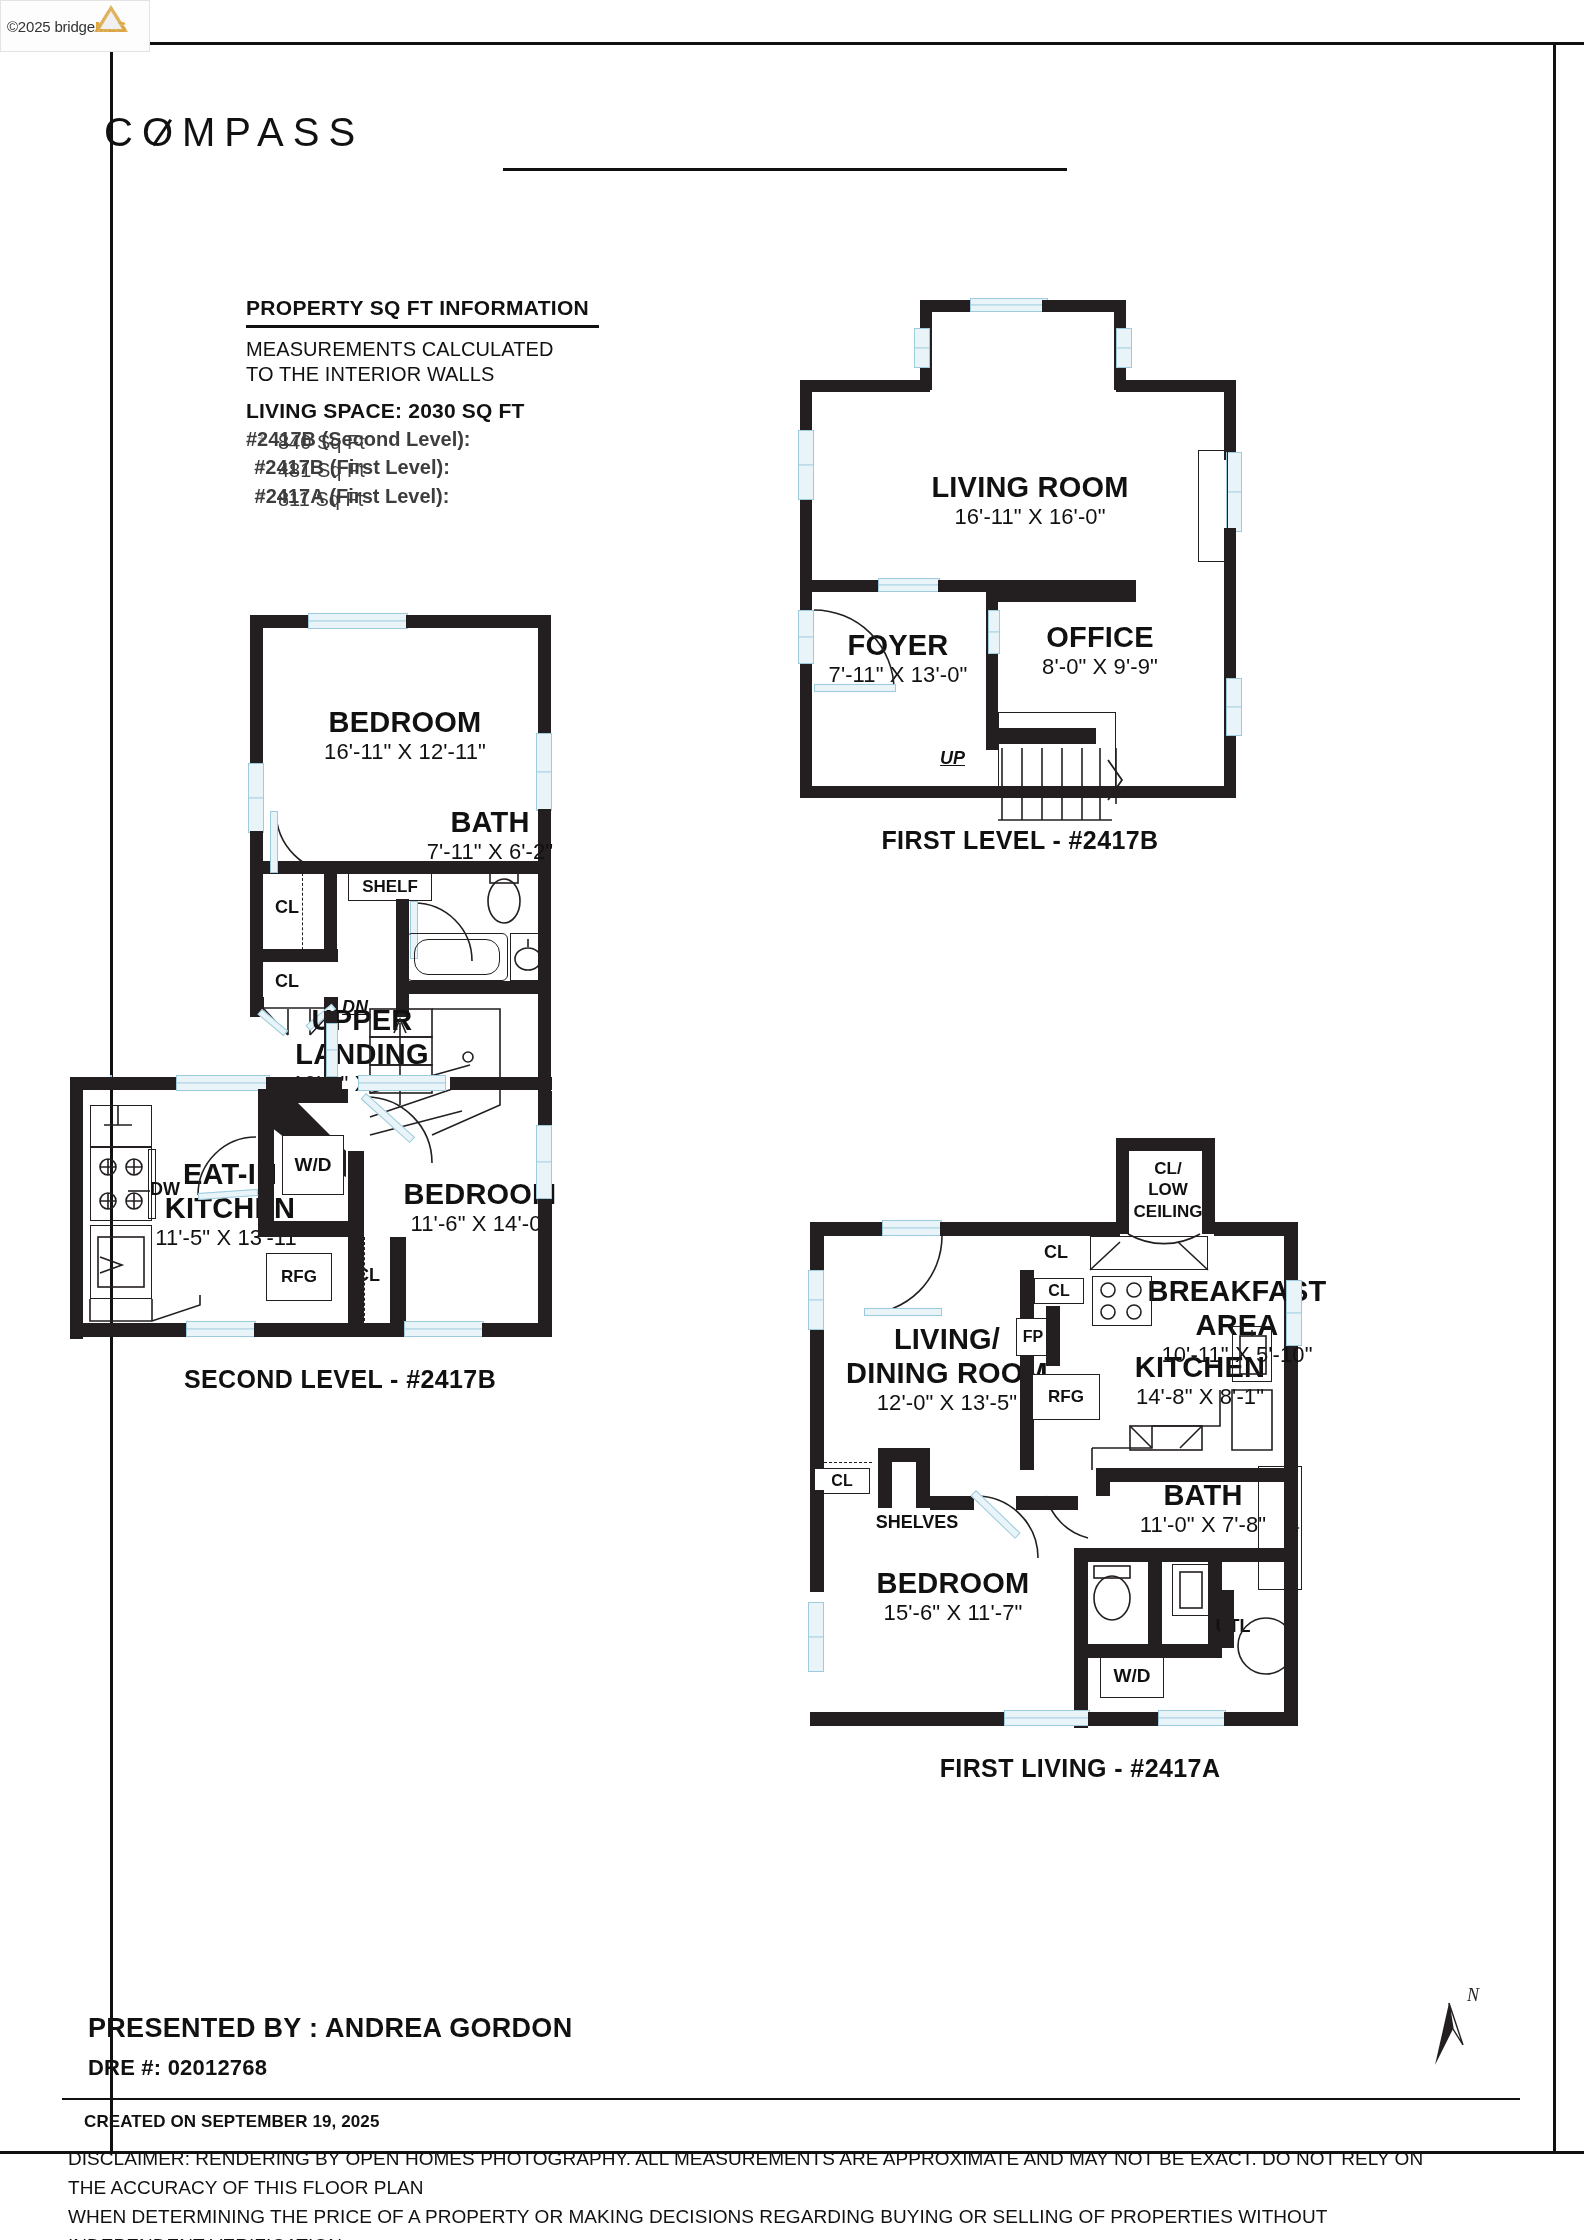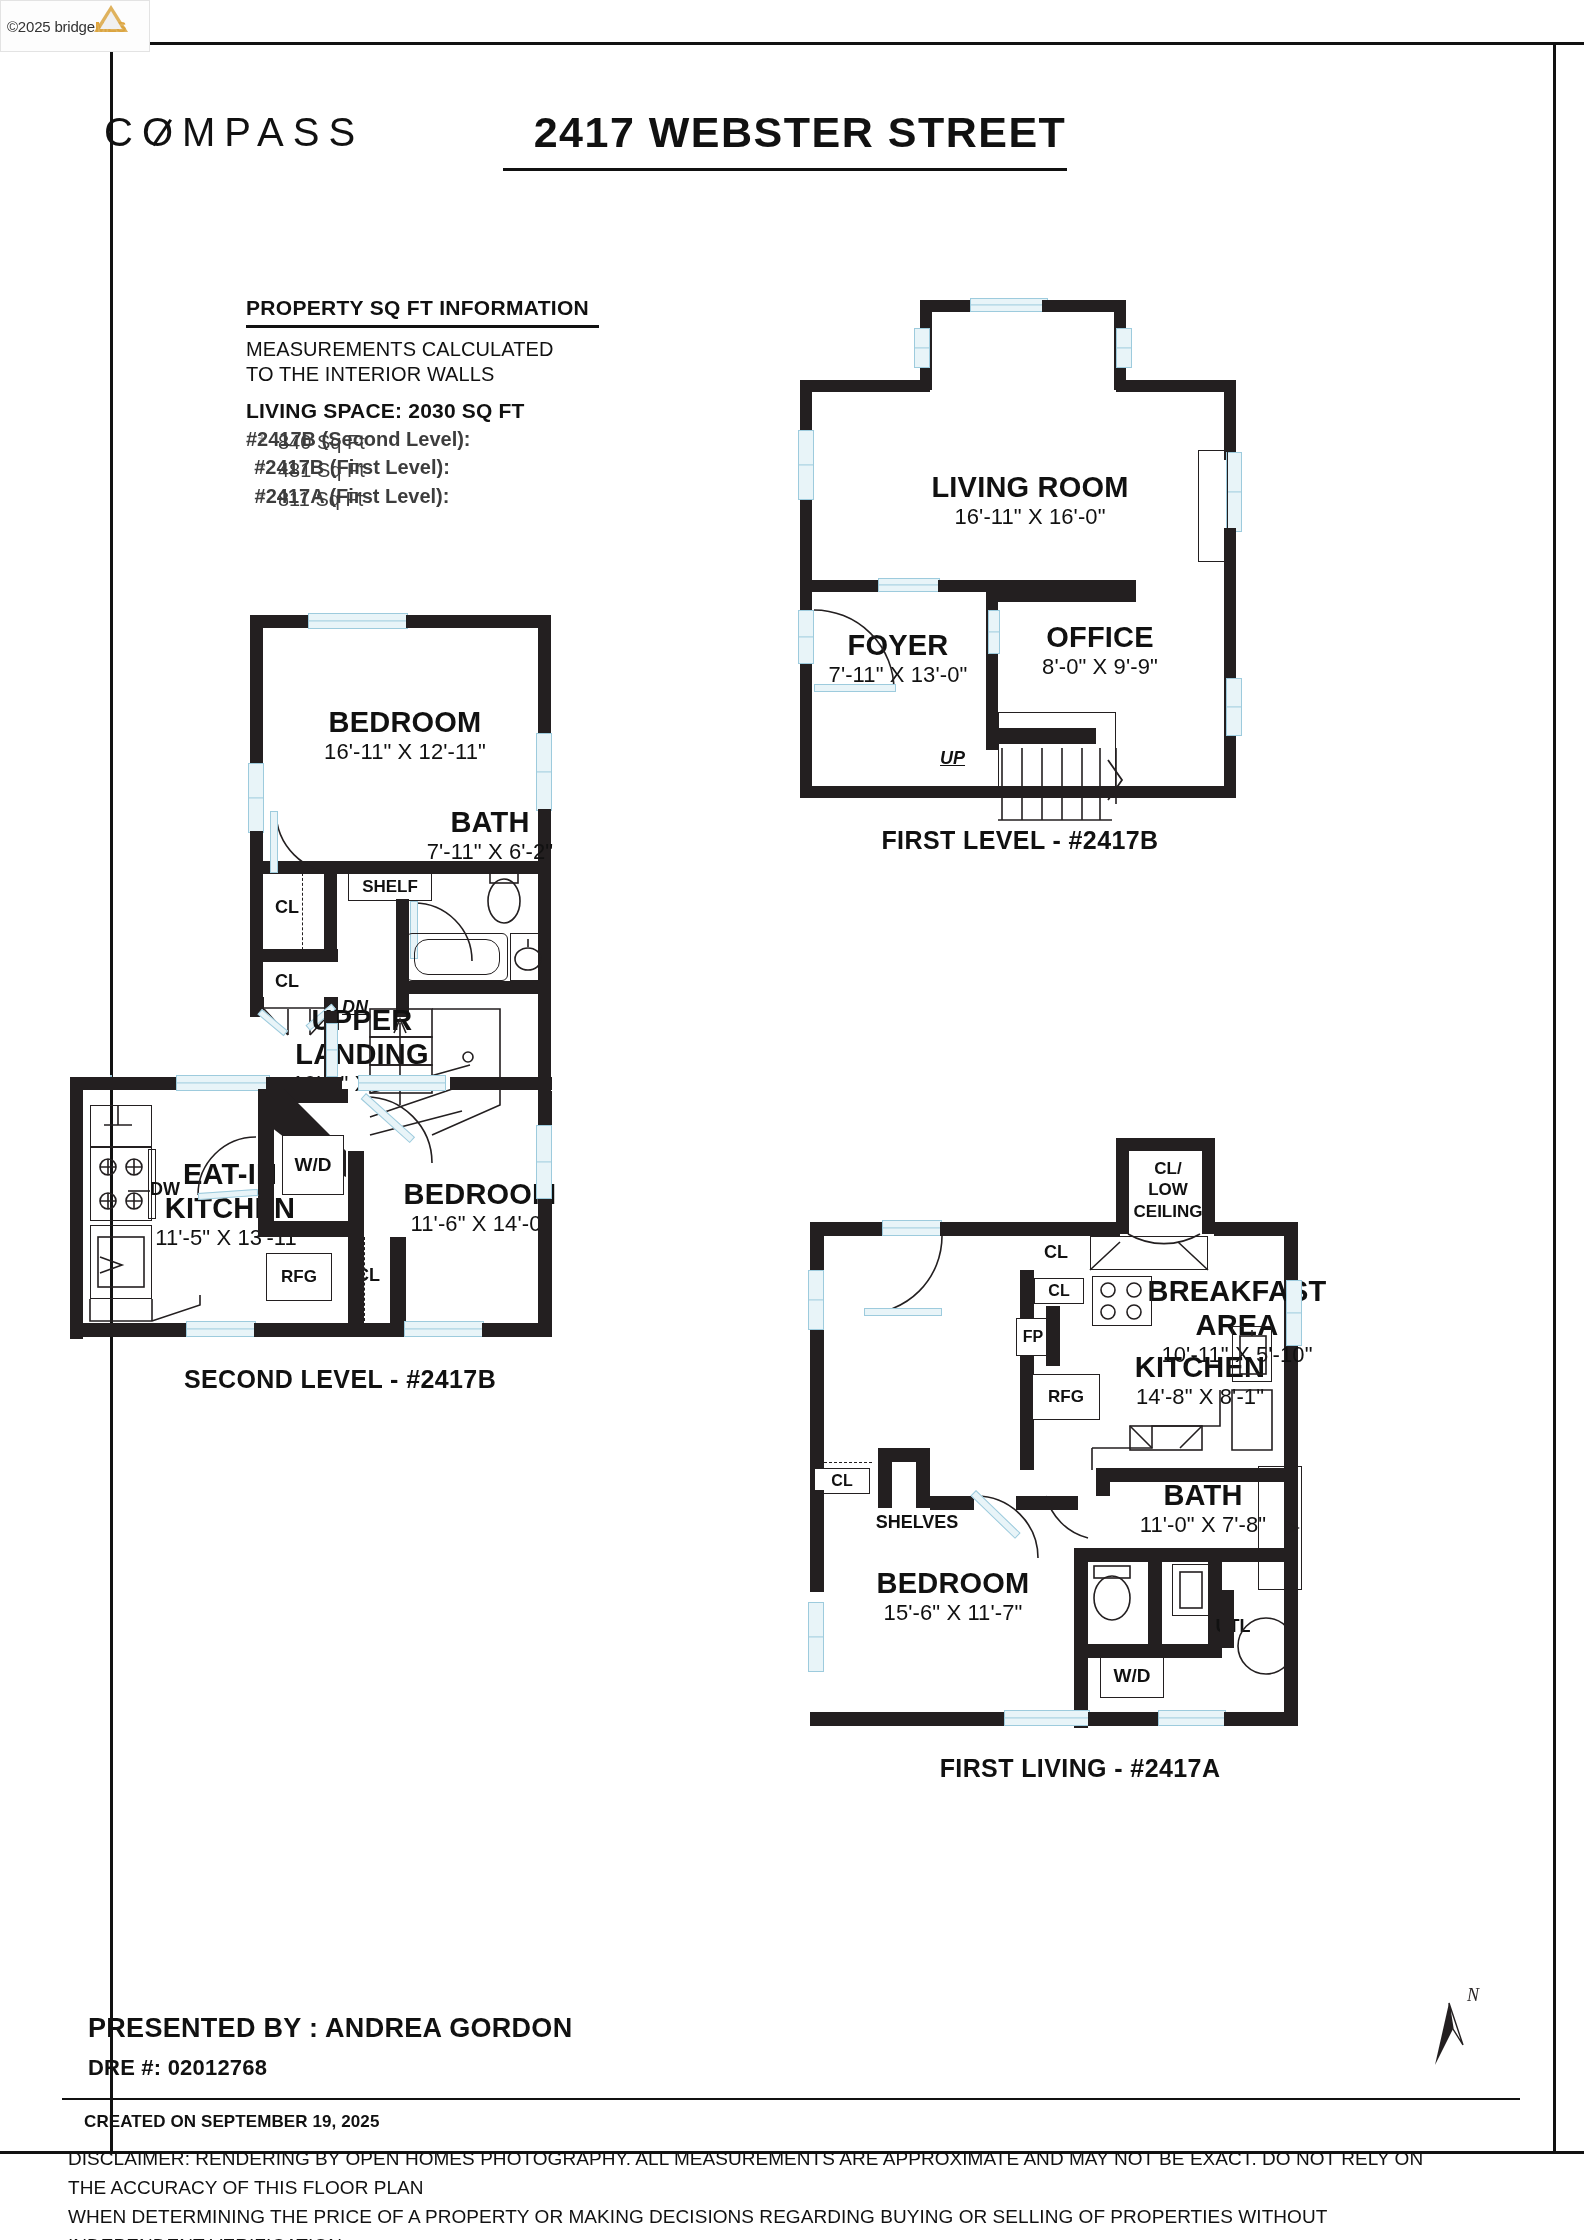--- a/index.html
+++ b/index.html
@@ -116,21 +116,20 @@
     <span class="wm-tri2"></span>
   </div>
 
   <div class="rule-top"></div>
   <div class="rule-left"></div>
   <div class="rule-right"></div>
   <div class="rule-bottom"></div>
   <div class="rule-footer"></div>
 
   <div class="brand">C<span class="o-slash">O</span>MPASS</div>
-  <div class="addr">2417 WEBSTER STREET</div>
   <div class="addr-rule"></div>
 
   <div class="pinfo">
     <h2>PROPERTY SQ FT INFORMATION</h2>
     <div class="hr"></div>
     <div class="sub">
       <div>MEASUREMENTS CALCULATED</div>
       <div>TO THE INTERIOR WALLS</div>
     </div>
     <div class="ls">LIVING SPACE: 2030 SQ FT</div>
@@ -453,20 +452,25 @@
           <path d="M 290 140 L 320 112 M 378 112 L 408 140"></path>
         </g>
     </svg>
 
     <div class="lbl" style="left:332px; top:144px; width:210px;">
       <div class="rm-name">BREAKFAST</div>
       <div class="rm-name">AREA</div>
       <div class="rm-dim">10'-11" X 5'-10"</div>
     </div>
 
+    <div class="lbl" style="left:38px; top:192px; width:218px;">
+      <div class="rm-name">LIVING/</div>
+      <div class="rm-name">DINING ROOM</div>
+      <div class="rm-dim">12'-0" X 13'-5"</div>
+    </div>
 
     <svg class="arc" style="left:0;top:0;width:720px;height:870px;">
       <path class="arcpath" d="M 142 106 A 78 78 0 0 1 64 184"></path>
     </svg>
     <div class="doorleaf" style="left:64px; top:178px; width:78px; height:8px;"></div>
 
     <div class="w" style="left:220px; top:140px; width:14px; height:200px;"></div>
     <div class="tagbox" style="left:234px; top:148px; width:50px; height:26px; font-size:16px;">
       <span>CL</span>
     </div>

